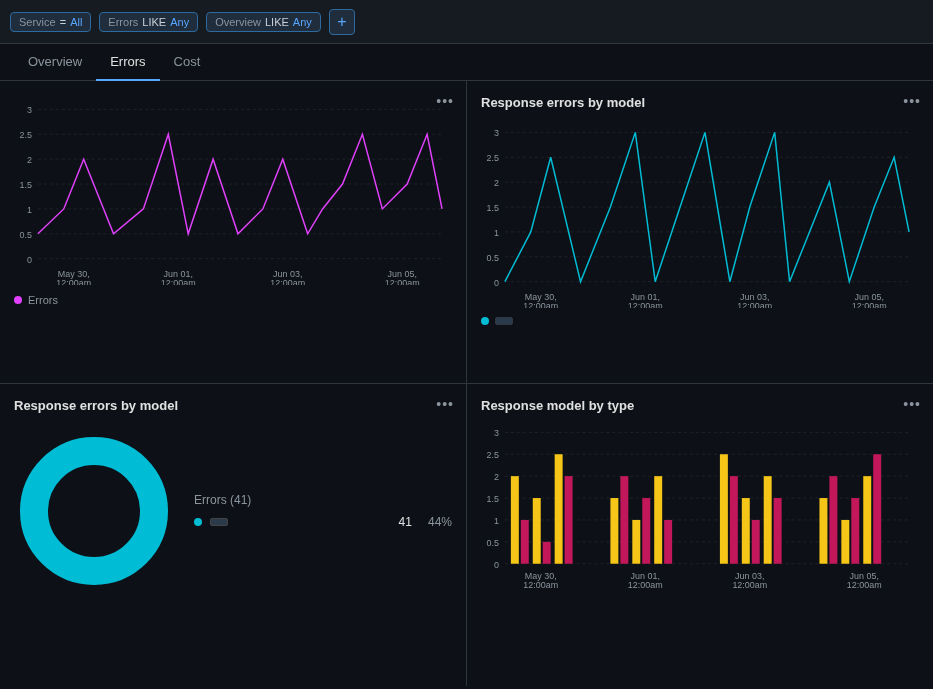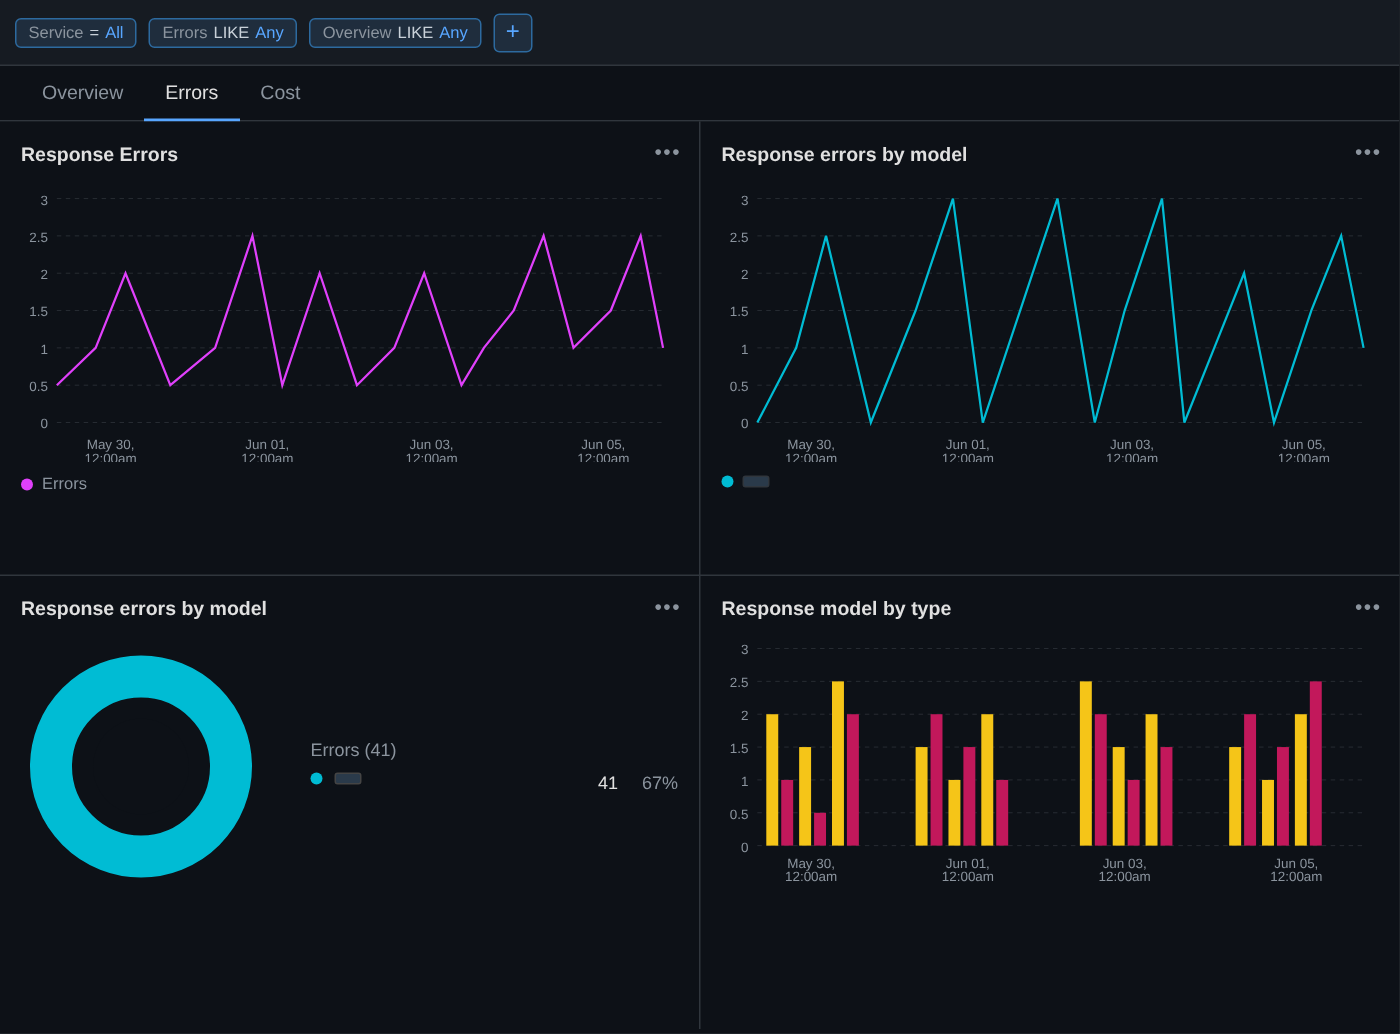--- a/index.html
+++ b/index.html
@@ -118,33 +118,34 @@
     }
     .legend-rect {
       width: 18px; height: 8px;
       border-radius: 2px;
       display: inline-block;
     }
     
     .donut-content {
       display: flex;
       align-items: center;
-      gap: 33px;
+      gap: 20px;
       padding-top: 10px;
     }
     .donut-legend-table {
       flex: 1;
     }
     .donut-legend-table .dlt-title {
       font-size: 12px;
       color: #8b949e;
       margin-bottom: 8px;
     }
     .donut-row {
       display: flex;
+      align-items: center;
       gap: 8px;
       font-size: 12px;
     }
     .donut-row .count { margin-left: auto; color: #e0e0e0; }
     .donut-row .pct { color: #8b949e; margin-left: 8px; }
   </style>
 </head>
 <body>
 
 <div class="top-bar">
@@ -168,21 +169,20 @@
 
 <div class="tabs">
   <div class="tab">Overview</div>
   <div class="tab active">Errors</div>
   <div class="tab">Cost</div>
 </div>
 
 <div class="dashboard">
 
   <div class="panel">
-    <div class="panel-title">Response Errors</div>
     <div class="panel-menu">•••</div>
     <div class="chart-area">
       <svg width="100%" height="190" viewBox="0 0 440 190">
 
         <text x="18" y="18" font-size="9" fill="#8b949e" text-anchor="end">3</text>
         <text x="18" y="43" font-size="9" fill="#8b949e" text-anchor="end">2.5</text>
         <text x="18" y="68" font-size="9" fill="#8b949e" text-anchor="end">2</text>
         <text x="18" y="93" font-size="9" fill="#8b949e" text-anchor="end">1.5</text>
         <text x="18" y="118" font-size="9" fill="#8b949e" text-anchor="end">1</text>
         <text x="18" y="143" font-size="9" fill="#8b949e" text-anchor="end">0.5</text>
@@ -299,21 +299,21 @@
       <svg width="160" height="160" viewBox="0 0 160 160">
         <circle cx="80" cy="80" r="60" fill="none" stroke="#00bcd4" stroke-width="28"></circle>
         <circle cx="80" cy="80" r="32" fill="#0d1117"></circle>
       </svg>
       <div class="donut-legend-table">
         <div class="dlt-title">Errors (41)</div>
         <div class="donut-row">
           <span class="legend-dot" style="background:#00bcd4;"></span>
           <span class="legend-rect" style="background:#2a3a4a;border:1px solid #444;"></span>
           <span class="count">41</span>
-          <span class="pct">67%</span>
+          <span class="pct">44%</span>
         </div>
       </div>
     </div>
   </div>
 
   <div class="panel">
     <div class="panel-title">Response model by type</div>
     <div class="panel-menu">•••</div>
     <div class="chart-area">
       <svg width="100%" height="175" viewBox="0 0 440 175">

